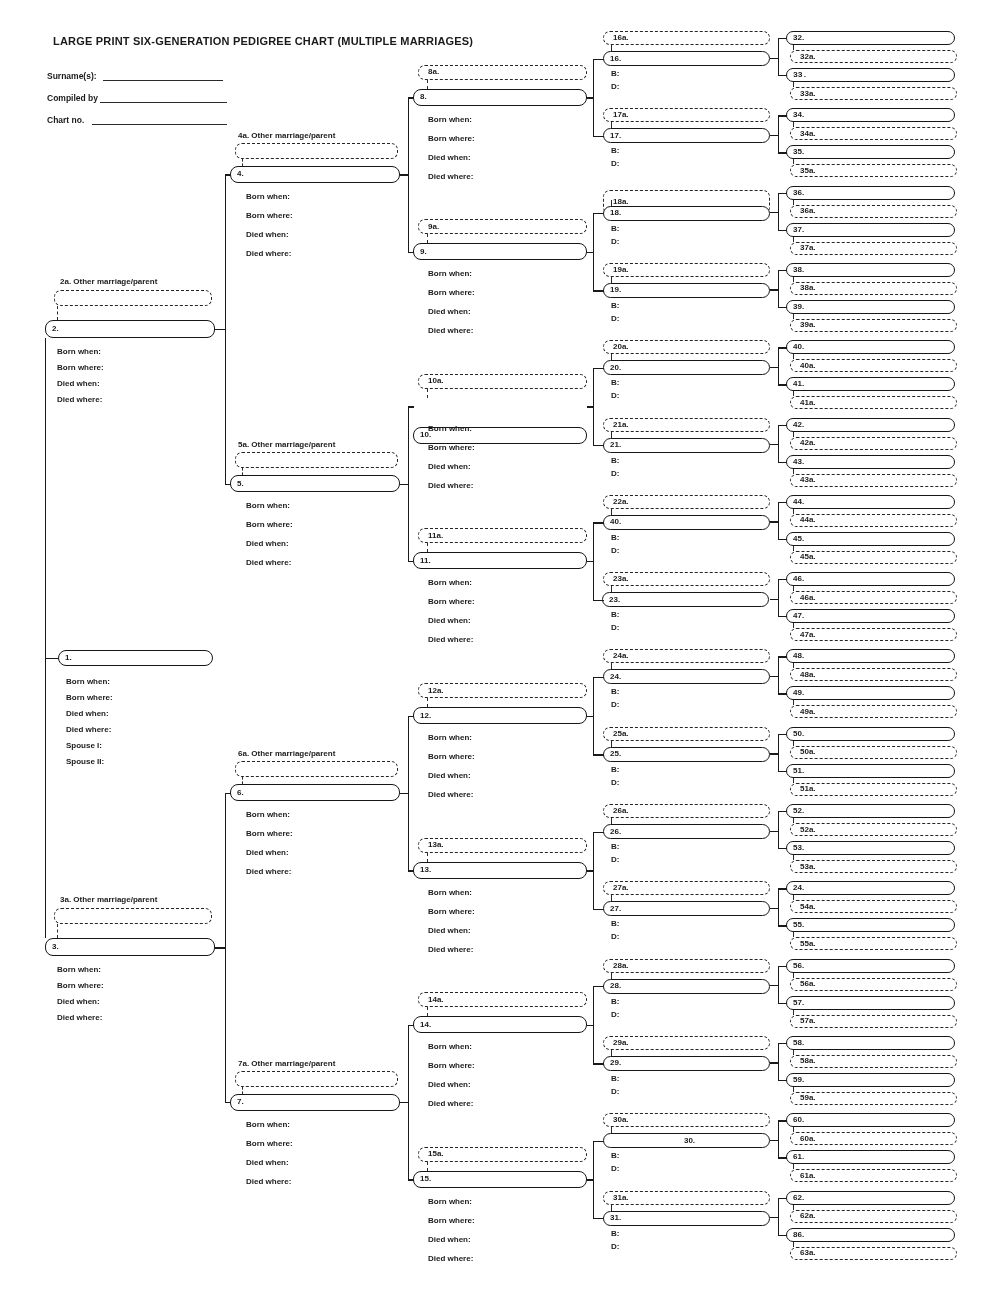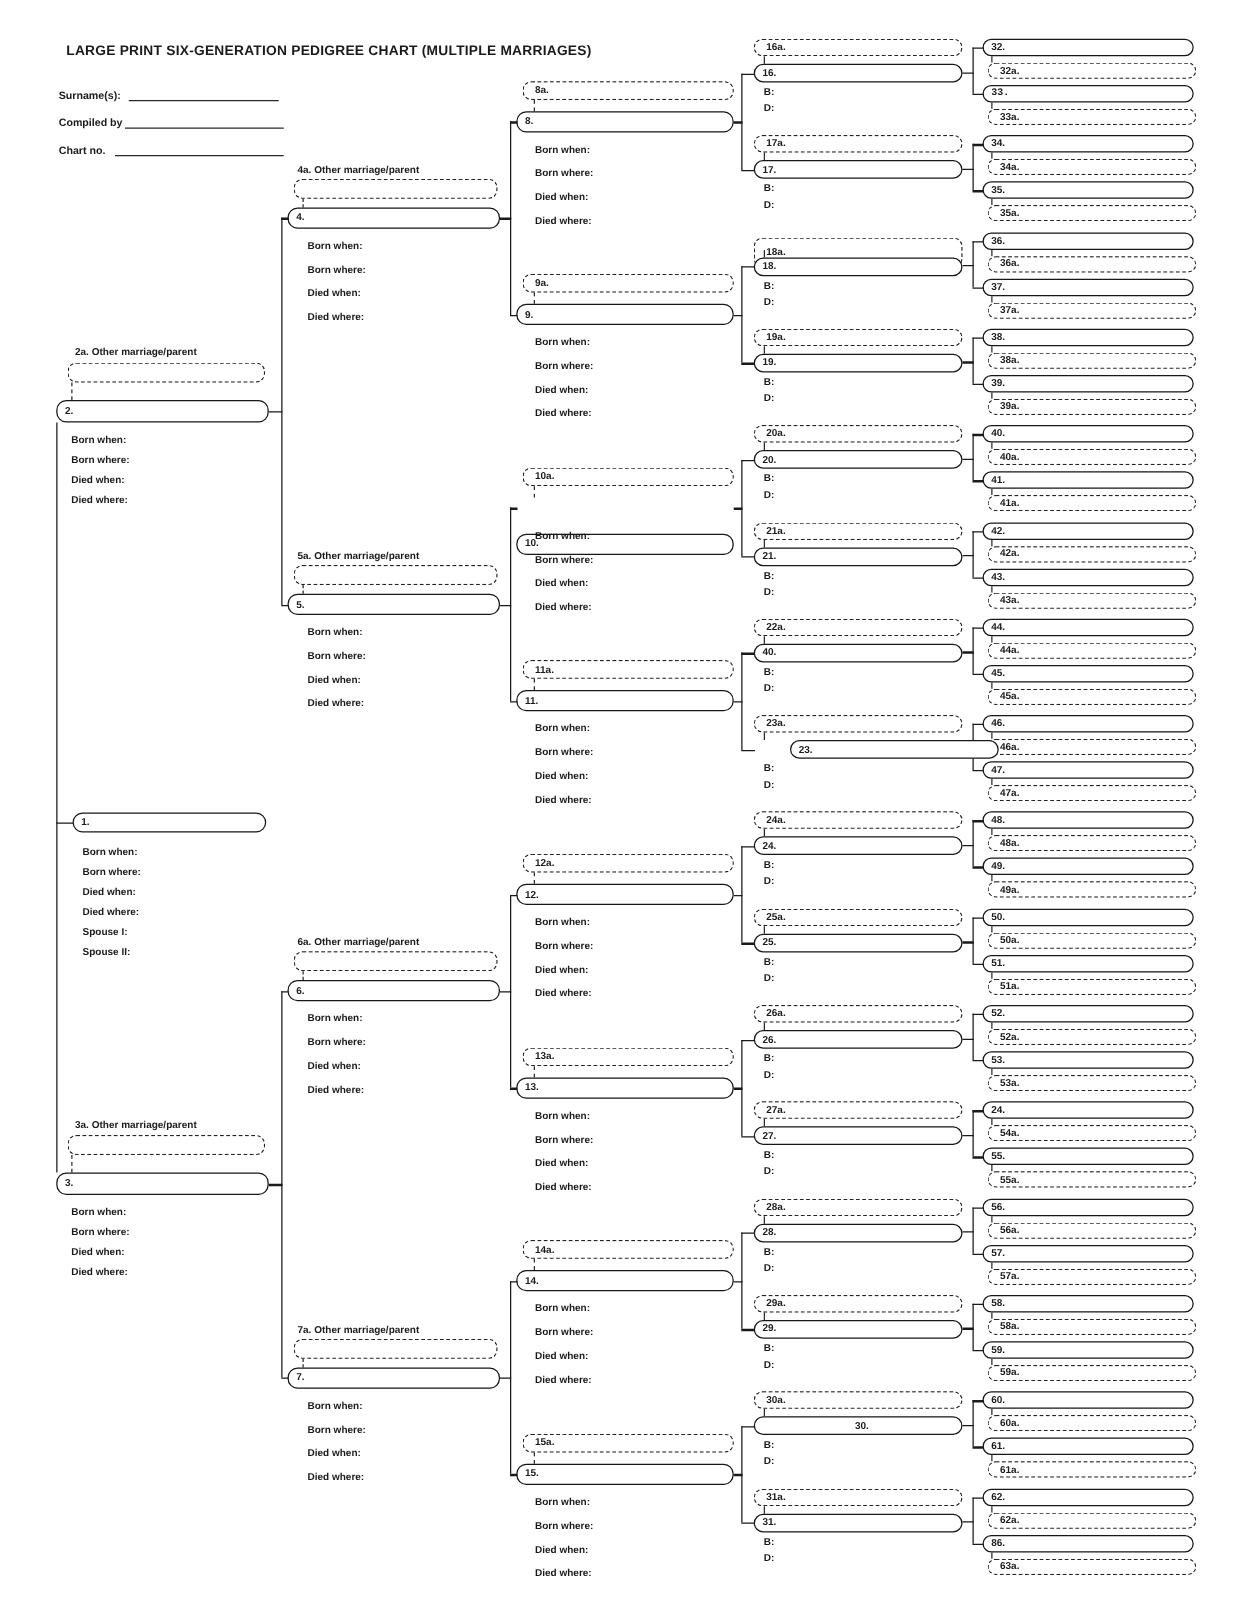--- a/index.html
+++ b/index.html
@@ -387,21 +387,21 @@
       </div>
       <div class="box-s" style="left: 603px; top: 514.8px; width: 167px; height: 15px;">
         <span class="num">40.</span>
       </div>
       <div class="vd" style="left: 611px; top: 508.8px; height: 6px;"></div>
       <div class="lb" style="left: 611px; top: 533.8px;">B:</div>
       <div class="lb" style="left: 611px; top: 546.8px;">D:</div>
       <div class="box-d" style="left: 603px; top: 572.1px; width: 167px; height: 14px;">
         <span class="num">23a.</span>
       </div>
-      <div class="box-s" style="left: 632px; top: 592.1px; width: 167px; height: 15px;">
+      <div class="box-s" style="left: 602px; top: 592.1px; width: 167px; height: 15px;">
         <span class="num">23.</span>
       </div>
       <div class="vd" style="left: 611px; top: 586.1px; height: 6px;"></div>
       <div class="lb" style="left: 611px; top: 611.1px;">B:</div>
       <div class="lb" style="left: 611px; top: 624.1px;">D:</div>
       <div class="box-d" style="left: 603px; top: 649.4px; width: 167px; height: 14px;">
         <span class="num">24a.</span>
       </div>
       <div class="box-s" style="left: 603px; top: 669.4px; width: 167px; height: 15px;">
         <span class="num">24.</span>

